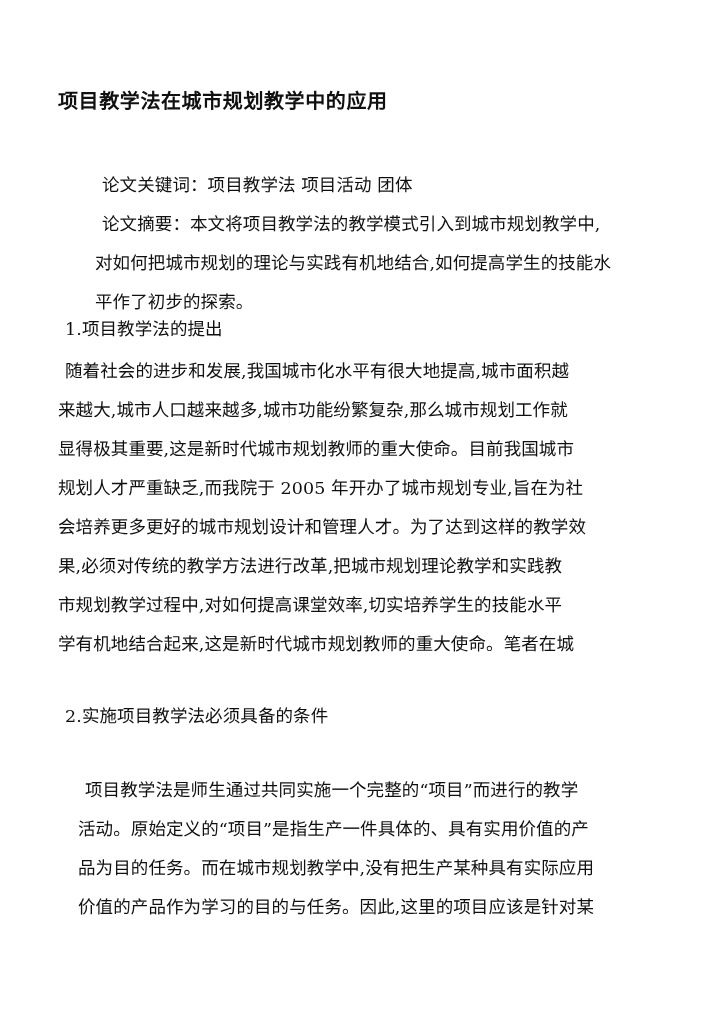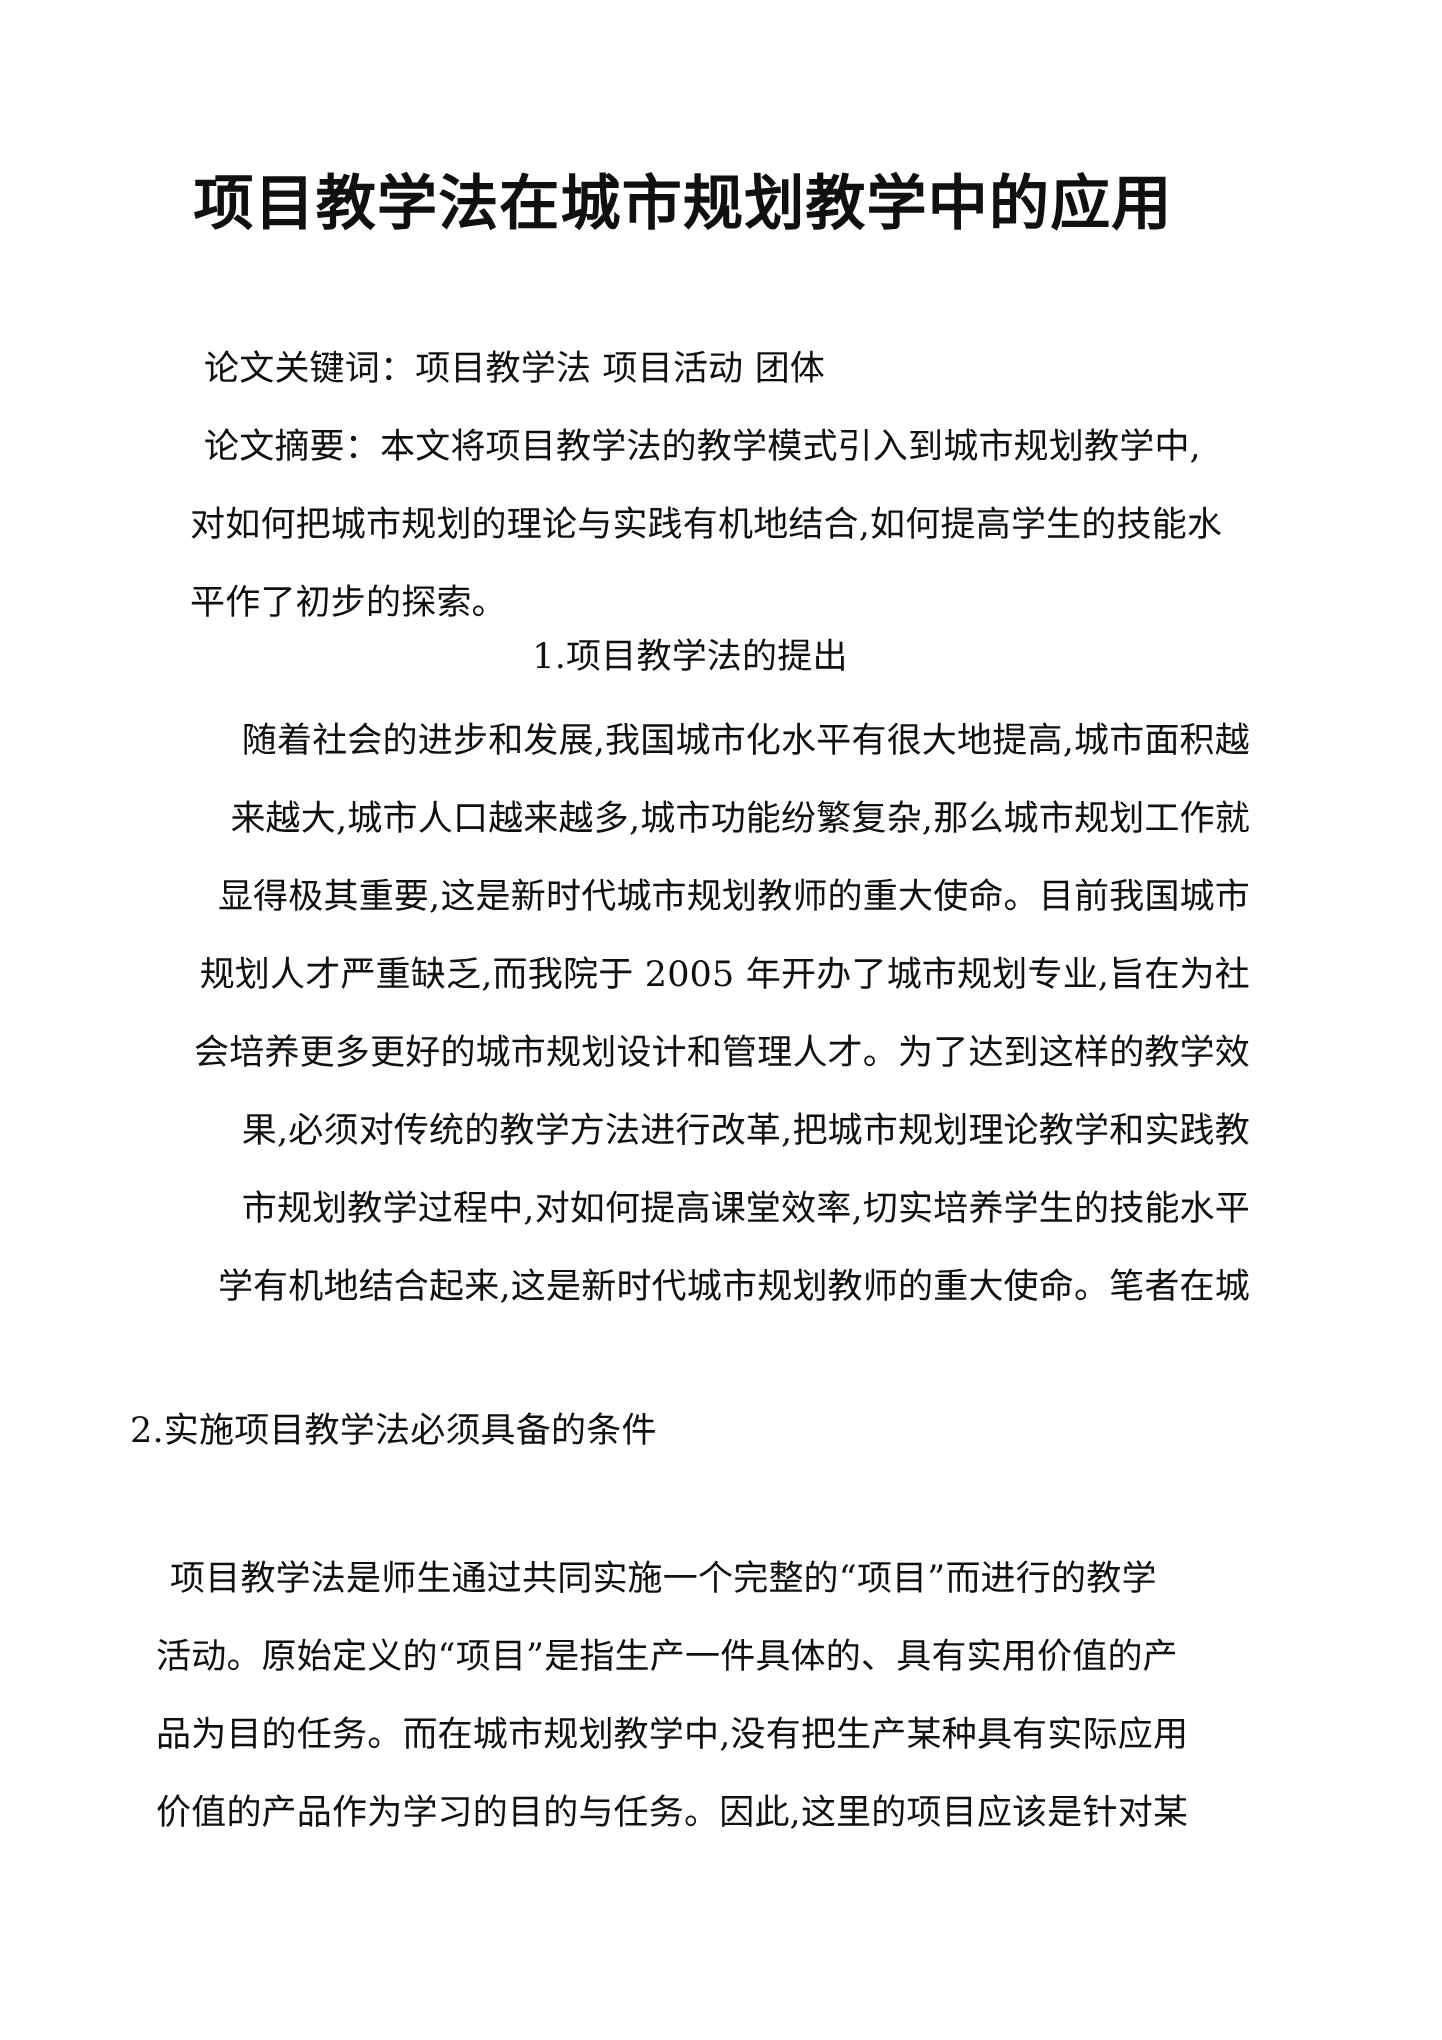--- a/index.html
+++ b/index.html
@@ -26,29 +26,30 @@
     position: absolute;
     left: 58px;
     top: 0;
     width: 567px;
   }
 
   
   .doc-title {
     margin: 0;
     padding: 0;
-    font-size: 30px;
+    font-size: 20px;
     font-weight: 700;
     line-height: 34px;
-    text-align: center;
+    text-align: left;
     letter-spacing: 0.6px;
     position: absolute;
     left: 0;
     top: 86px;
     width: 567px;
+    font-family: Liberation Mono, monospace;
   }
 
   
   .meta-block {
     position: absolute;
     left: 0;
     top: 166px;
     width: 567px;
     margin-left: 37px;
   }
@@ -67,22 +68,22 @@
   .heading-line.indent-1 {
     padding-left: 7px;
   }
 
   
   .heading-line {
     font-size: 17.5px;
   }
 
   
-  .section-1-heading { position: absolute; left: 0; top: 310px;  width: 567px; text-align: center; }
-  .para-1            { position: absolute; left: 0; top: 352px;  width: 567px; text-align: right; }
+  .section-1-heading { position: absolute; left: 0; top: 310px;  width: 567px; }
+  .para-1            { position: absolute; left: 0; top: 352px;  width: 567px; }
   .section-2-heading { position: absolute; left: 0; top: 697px;  width: 567px; }
   .para-2            { position: absolute; left: 0; top: 771px;  width: 567px; margin-left: 20px; }
 </style>
 </head>
 <body>
 
 <div class="page">
 
   <div class="content">
 

